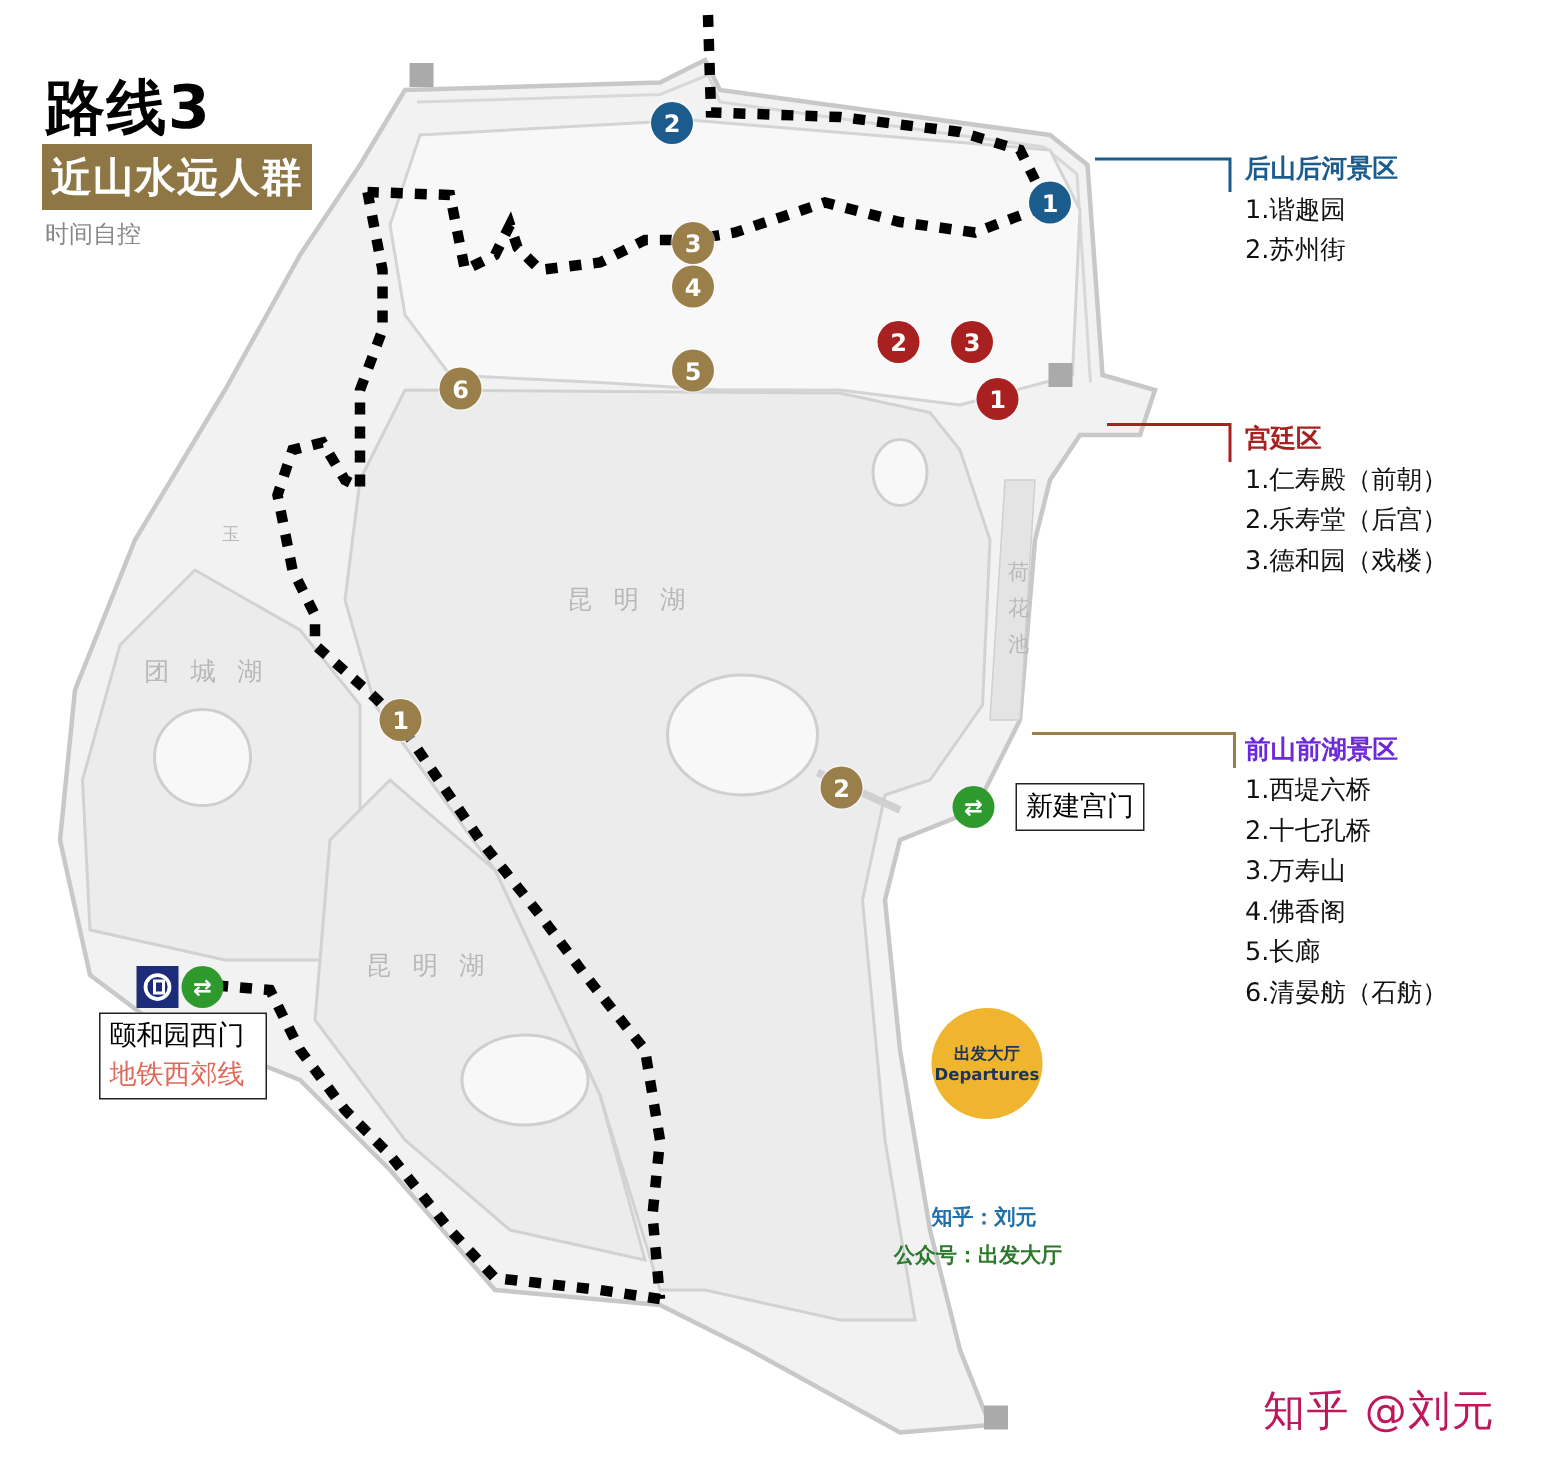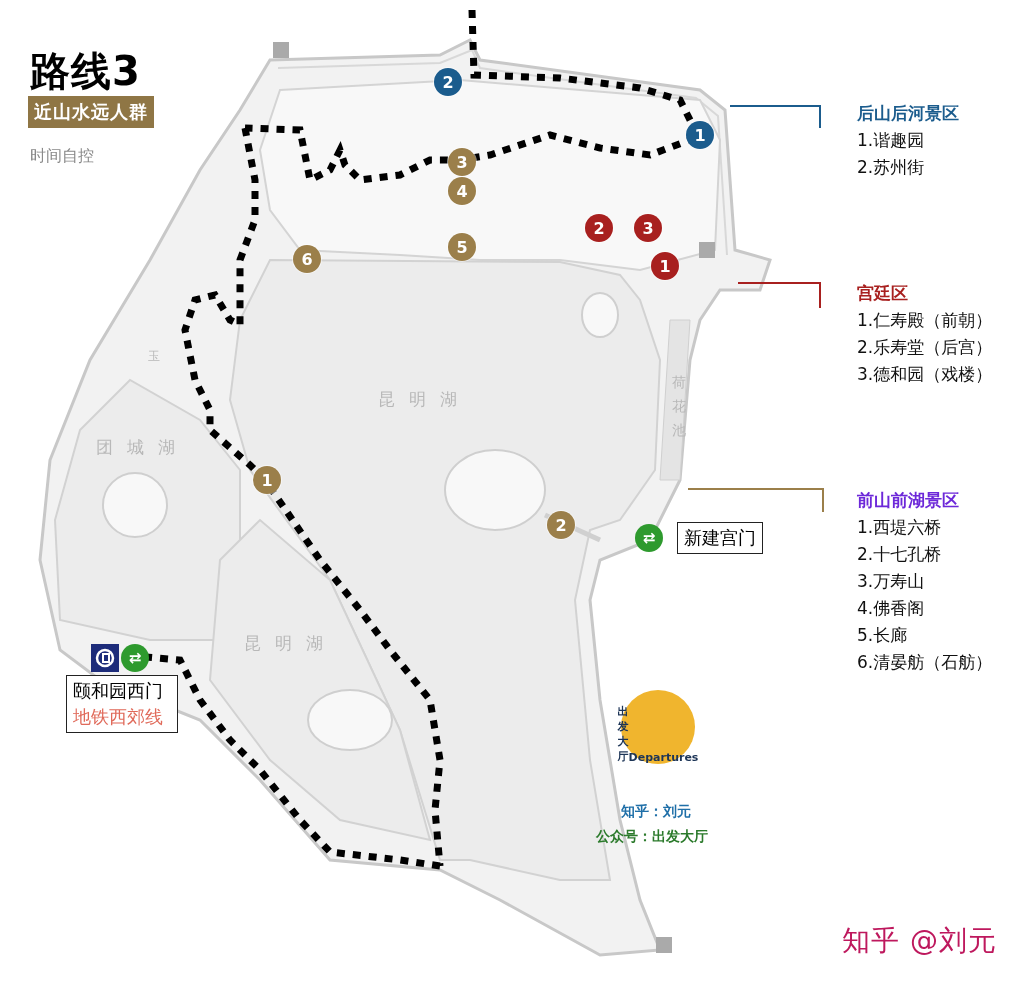--- a/index.html
+++ b/index.html
@@ -1,30 +1,30 @@
 <!DOCTYPE html>
 <html><head>
 <meta charset="utf-8">
 <style>
   html,body{margin:0;padding:0;background:#fff;}
   body{width:1032px;height:984px;position:relative;overflow:hidden;font-family:"DejaVu Sans","Liberation Sans",sans-serif;}
   #map{position:absolute;left:0;top:0;width:1032px;height:984px;}
   .title{position:absolute;left:30px;top:44px;font-size:40px;font-weight:bold;color:#000000;letter-spacing:1px;}
-  .subtitle-box{position:absolute;left:28px;top:96px;background:#8f7645;color:#fff;font-size:18px;font-weight:bold;padding:4px 6px;letter-spacing:1px;}
+  .subtitle-box{position:absolute;left:28px;top:96px;background:#8f7645;color:#fff;font-size:27px;font-weight:bold;padding:4px 6px;letter-spacing:1px;}
   .subtitle2{position:absolute;left:30px;top:146px;color:#888;font-size:16px;}
   .marker{position:absolute;width:28px;height:28px;border-radius:50%;color:#fff;font-weight:bold;font-size:16px;display:flex;align-items:center;justify-content:center;box-shadow:0 0 0 1px rgba(255,255,255,0.5);}
   .m-blue{background:#1b5c8d;}
   .m-red{background:#a8201f;}
   .m-gold{background:#9b7f4a;}
-  .legend{position:absolute;font-size:17px;color:#111;line-height:27px;margin-left:27px;}
+  .legend{position:absolute;font-size:17px;color:#111;line-height:27px;}
   .legend .head{font-weight:bold;}
   .label-box{position:absolute;background:#fff;border:1.5px solid #222;font-size:18px;padding:2px 6px;line-height:26px;}
   .metro-icon{position:absolute;width:28px;height:28px;background:#1d2c7a;display:flex;align-items:center;justify-content:center;}
   .transfer{position:absolute;width:28px;height:28px;border-radius:50%;background:#2e9a2e;color:#fff;font-size:15px;display:flex;align-items:center;justify-content:center;font-weight:bold;}
-  .badge{position:absolute;left:621px;top:690px;width:74px;height:74px;border-radius:50%;background:#f0b52e;display:flex;align-items:flex-end;justify-content:center;}
+  .badge{position:absolute;left:621px;top:672px;width:74px;height:74px;border-radius:50%;background:#f0b52e;display:flex;flex-direction:column;align-items:center;justify-content:center;}
   .badge .cn{font-size:11px;font-weight:bold;color:#1d3557;}
   .badge .en{font-size:11px;font-weight:bold;color:#1d3557;}
   .credit1{position:absolute;left:596px;top:828px;font-size:14px;font-weight:bold;color:#2b7a2b;}
   .credit2{position:absolute;left:621px;top:803px;font-size:14px;font-weight:bold;color:#1f6fa8;}
   .watermark{position:absolute;left:842px;top:922px;font-size:28px;color:#be185d;letter-spacing:1px;}
   .lake-label{position:absolute;color:#b8b8b8;font-size:17px;letter-spacing:14px;font-family:"DejaVu Serif","Liberation Serif",serif;}
 </style>
 </head>
 <body>
 

